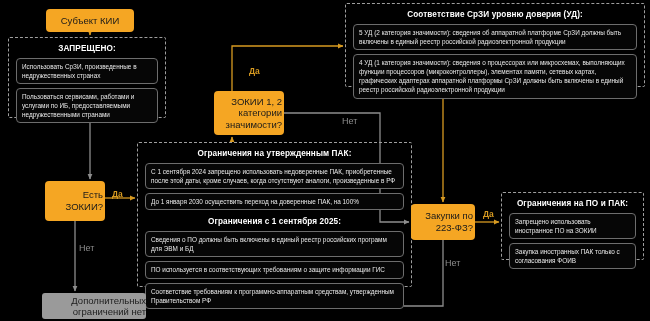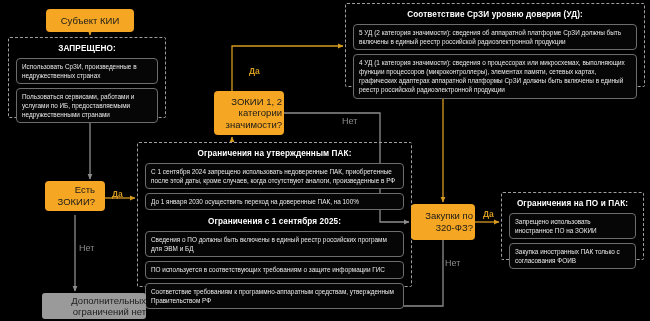--- a/index.html
+++ b/index.html
@@ -35,22 +35,22 @@
     text-align:right;
     line-height:1.22;
     box-sizing:border-box;
     z-index:5;
   }
   .node.subject{
     left:46px; top:9px; width:88px; height:23px;
     font-size:9.5px;
   }
   .node.zokii-q{
-    left:45px; top:181px; width:60px; height:30px;
-    font-size:9.5px; padding:10px;
+    left:45px; top:181px; width:60px; height:40px;
+    font-size:9.5px; padding:2px;
   }
   .node.zokii12-q{
     left:197px; top:91px; width:70px; height:44px;
     font-size:9.5px; padding:2px;margin-left:17px;
   }
   .node.zakupki-q{
     left:411px; top:204px; width:64px; height:36px;
     font-size:9.5px; padding:2px;
   }
   .node .txt{display:block;}
@@ -172,21 +172,21 @@
 
   <div class="node zokii-q">
     <span class="txt">Есть ЗОКИИ?</span>
   </div>
 
   <div class="node zokii12-q">
     <span class="txt">ЗОКИИ 1, 2 категории значимости?</span>
   </div>
 
   <div class="node zakupki-q">
-    <span class="txt">Закупки по 320-ФЗ?</span>
+    <span class="txt">Закупки по 223-ФЗ?</span>
   </div>
 
   <div class="grey-node">
     <span>Дополнительных ограничений нет</span>
   </div>
 
   <span class="elabel yes" id="lab-yes-top">Да</span>
   <span class="elabel no" id="lab-no-right">Нет</span>
   <span class="elabel yes" id="lab-yes-left">Да</span>
   <span class="elabel no" id="lab-no-left">Нет</span>

